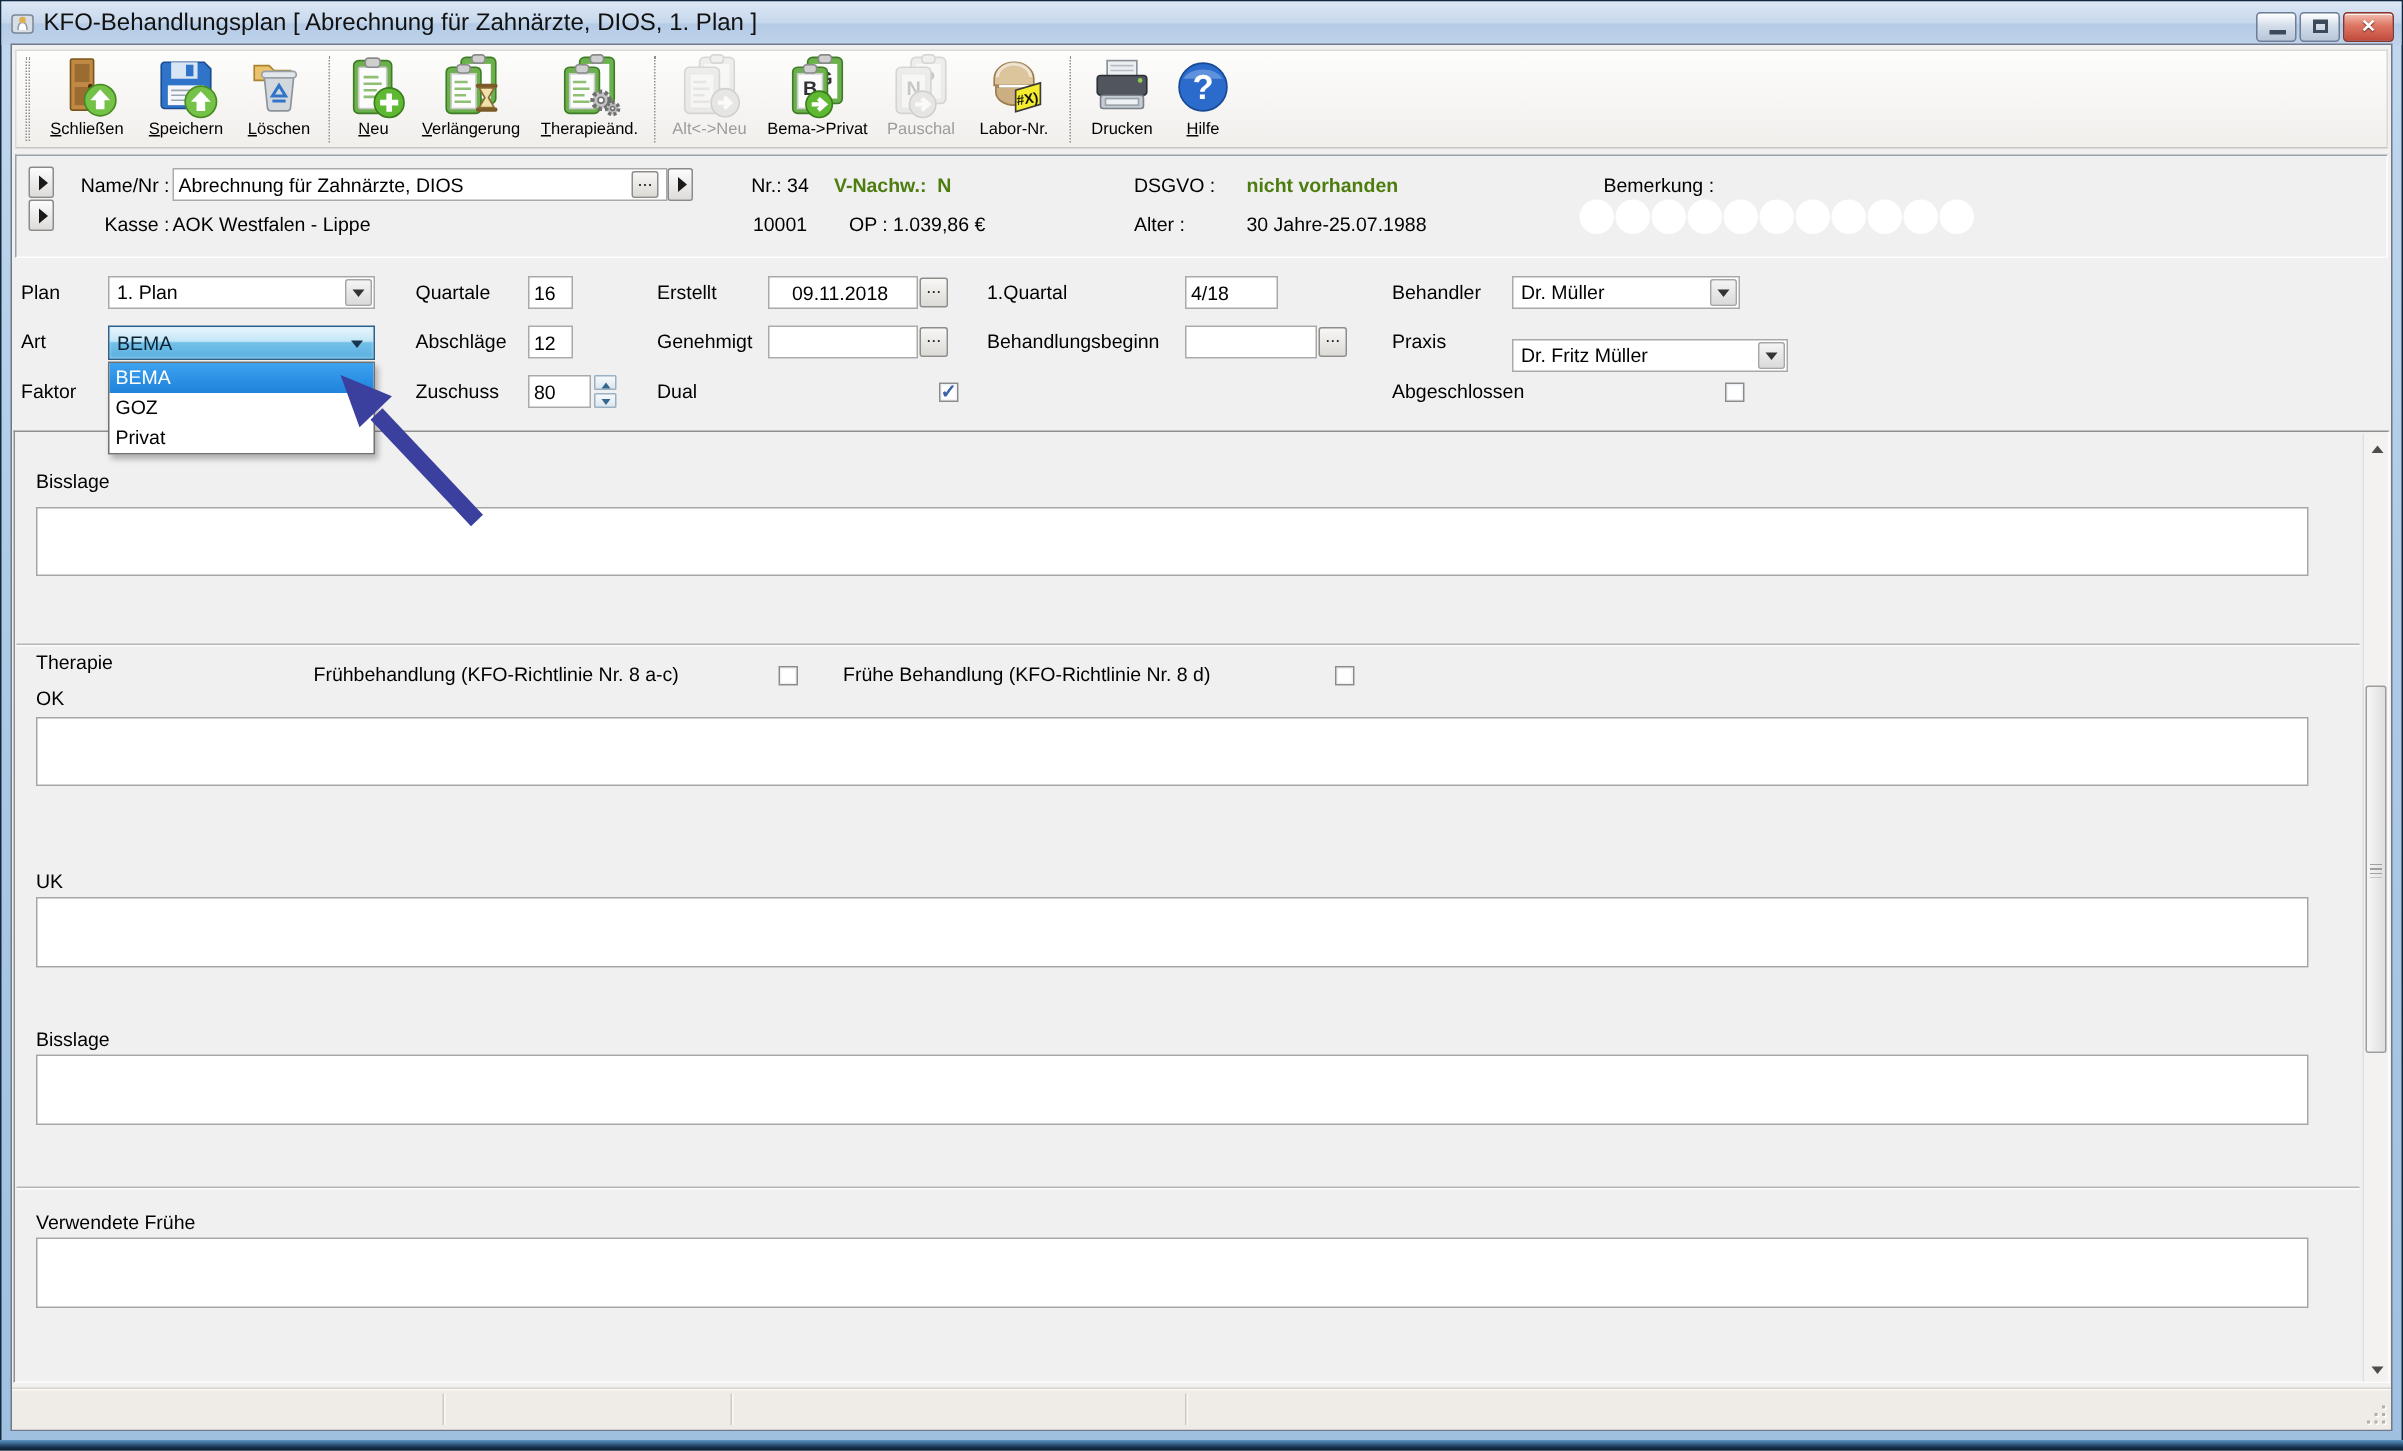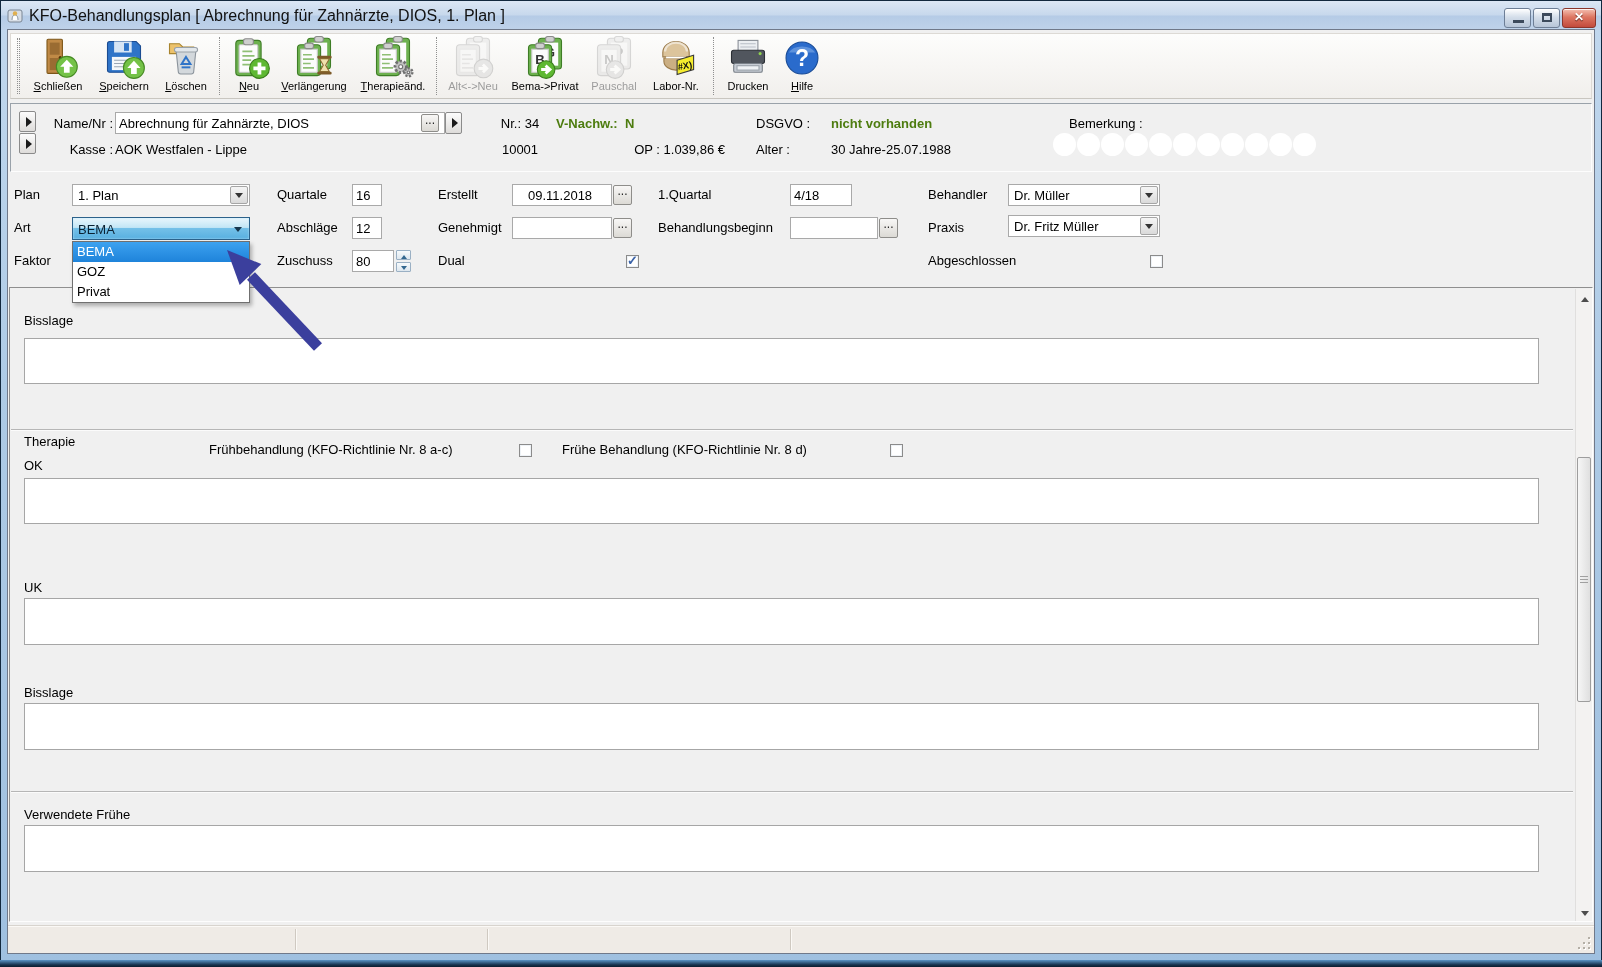--- a/index.html
+++ b/index.html
@@ -271,21 +271,21 @@
         <div class="btn-dots" style="left:306px;top:2px;width:18px;height:18px;">...</div>
       </div>
       <div class="nav-btn" style="left:434px;top:8px;height:22px;"></div>
 
       <div class="lbl" style="left:104px;top:38px;">AOK Westfalen - Lippe</div>
 
       <div class="lbl" style="left:478px;top:12px;width:62px;text-align:center;"><span>Nr.:</span> <span>34</span></div>
       <div class="lbl" style="left:478px;top:38px;width:62px;text-align:center;">10001</div>
 
       <div class="lbl red" style="left:545px;top:12px;"><span>V-Nachw.:</span>&nbsp;&nbsp;<span>N</span></div>
-      <div class="lbl" style="left:544px;top:38px;width:170px;text-align:right;"><span>OP :</span> <span>1.039,86 €</span></div>
+      <div class="lbl" style="left:520px;top:38px;width:170px;padding-left:35px;"><span>OP :</span> <span>1.039,86 €</span></div>
 
       <div class="lbl" style="left:745px;top:12px;">DSGVO :</div>
       <div class="lbl" style="left:745px;top:38px;">Alter :</div>
       <div class="lbl red" style="left:820px;top:12px;">nicht vorhanden</div>
       <div class="lbl" style="left:820px;top:38px;">30 Jahre-25.07.1988</div>
 
       <div class="lbl" style="left:1058px;top:12px;">Bemerkung :</div>
       <div class="abs" style="left:1042px;top:29px;white-space:nowrap;"><span class="dot"></span><span class="dot"></span><span class="dot"></span><span class="dot"></span><span class="dot"></span><span class="dot"></span><span class="dot"></span><span class="dot"></span><span class="dot"></span><span class="dot"></span><span class="dot"></span></div>
     </div>
 
@@ -313,21 +313,21 @@
     </div>
     <div class="lbl" style="left:269px;top:190px;">Abschläge</div>
     <input class="tinput" style="left: 344px; top: 187px; width: 30px; height: 22px;" value="12">
     <div class="lbl" style="left:430px;top:190px;">Genehmigt</div>
     <input class="tinput" style="left: 504px; top: 187px; width: 100px; height: 22px;" value="">
     <div class="btn-dots" style="left:605px;top:188px;height:20px;">...</div>
     <div class="lbl" style="left:650px;top:190px;">Behandlungsbeginn</div>
     <input class="tinput" style="left: 782px; top: 187px; width: 88px; height: 22px;" value="">
     <div class="btn-dots" style="left:871px;top:188px;height:20px;">...</div>
     <div class="lbl" style="left:920px;top:190px;">Praxis</div>
-    <div class="combo" style="left:1000px;top:185px;width:152px;height:22px;">
+    <div class="combo" style="left:1000px;top:196px;width:184px;height:22px;">
       <span class="txt">Dr. Fritz Müller</span>
       <span class="dd-btn"></span>
     </div>
 
     <div class="lbl" style="left:6px;top:223px;">Faktor</div>
     <div class="lbl" style="left:269px;top:223px;">Zuschuss</div>
     <input class="tinput" style="left: 344px; top: 220px; width: 42px; height: 22px;" value="80">
     <div class="spin" style="left:388px;top:220px;">
       <span class="sb up"></span>
       <span class="sb dn"></span>

